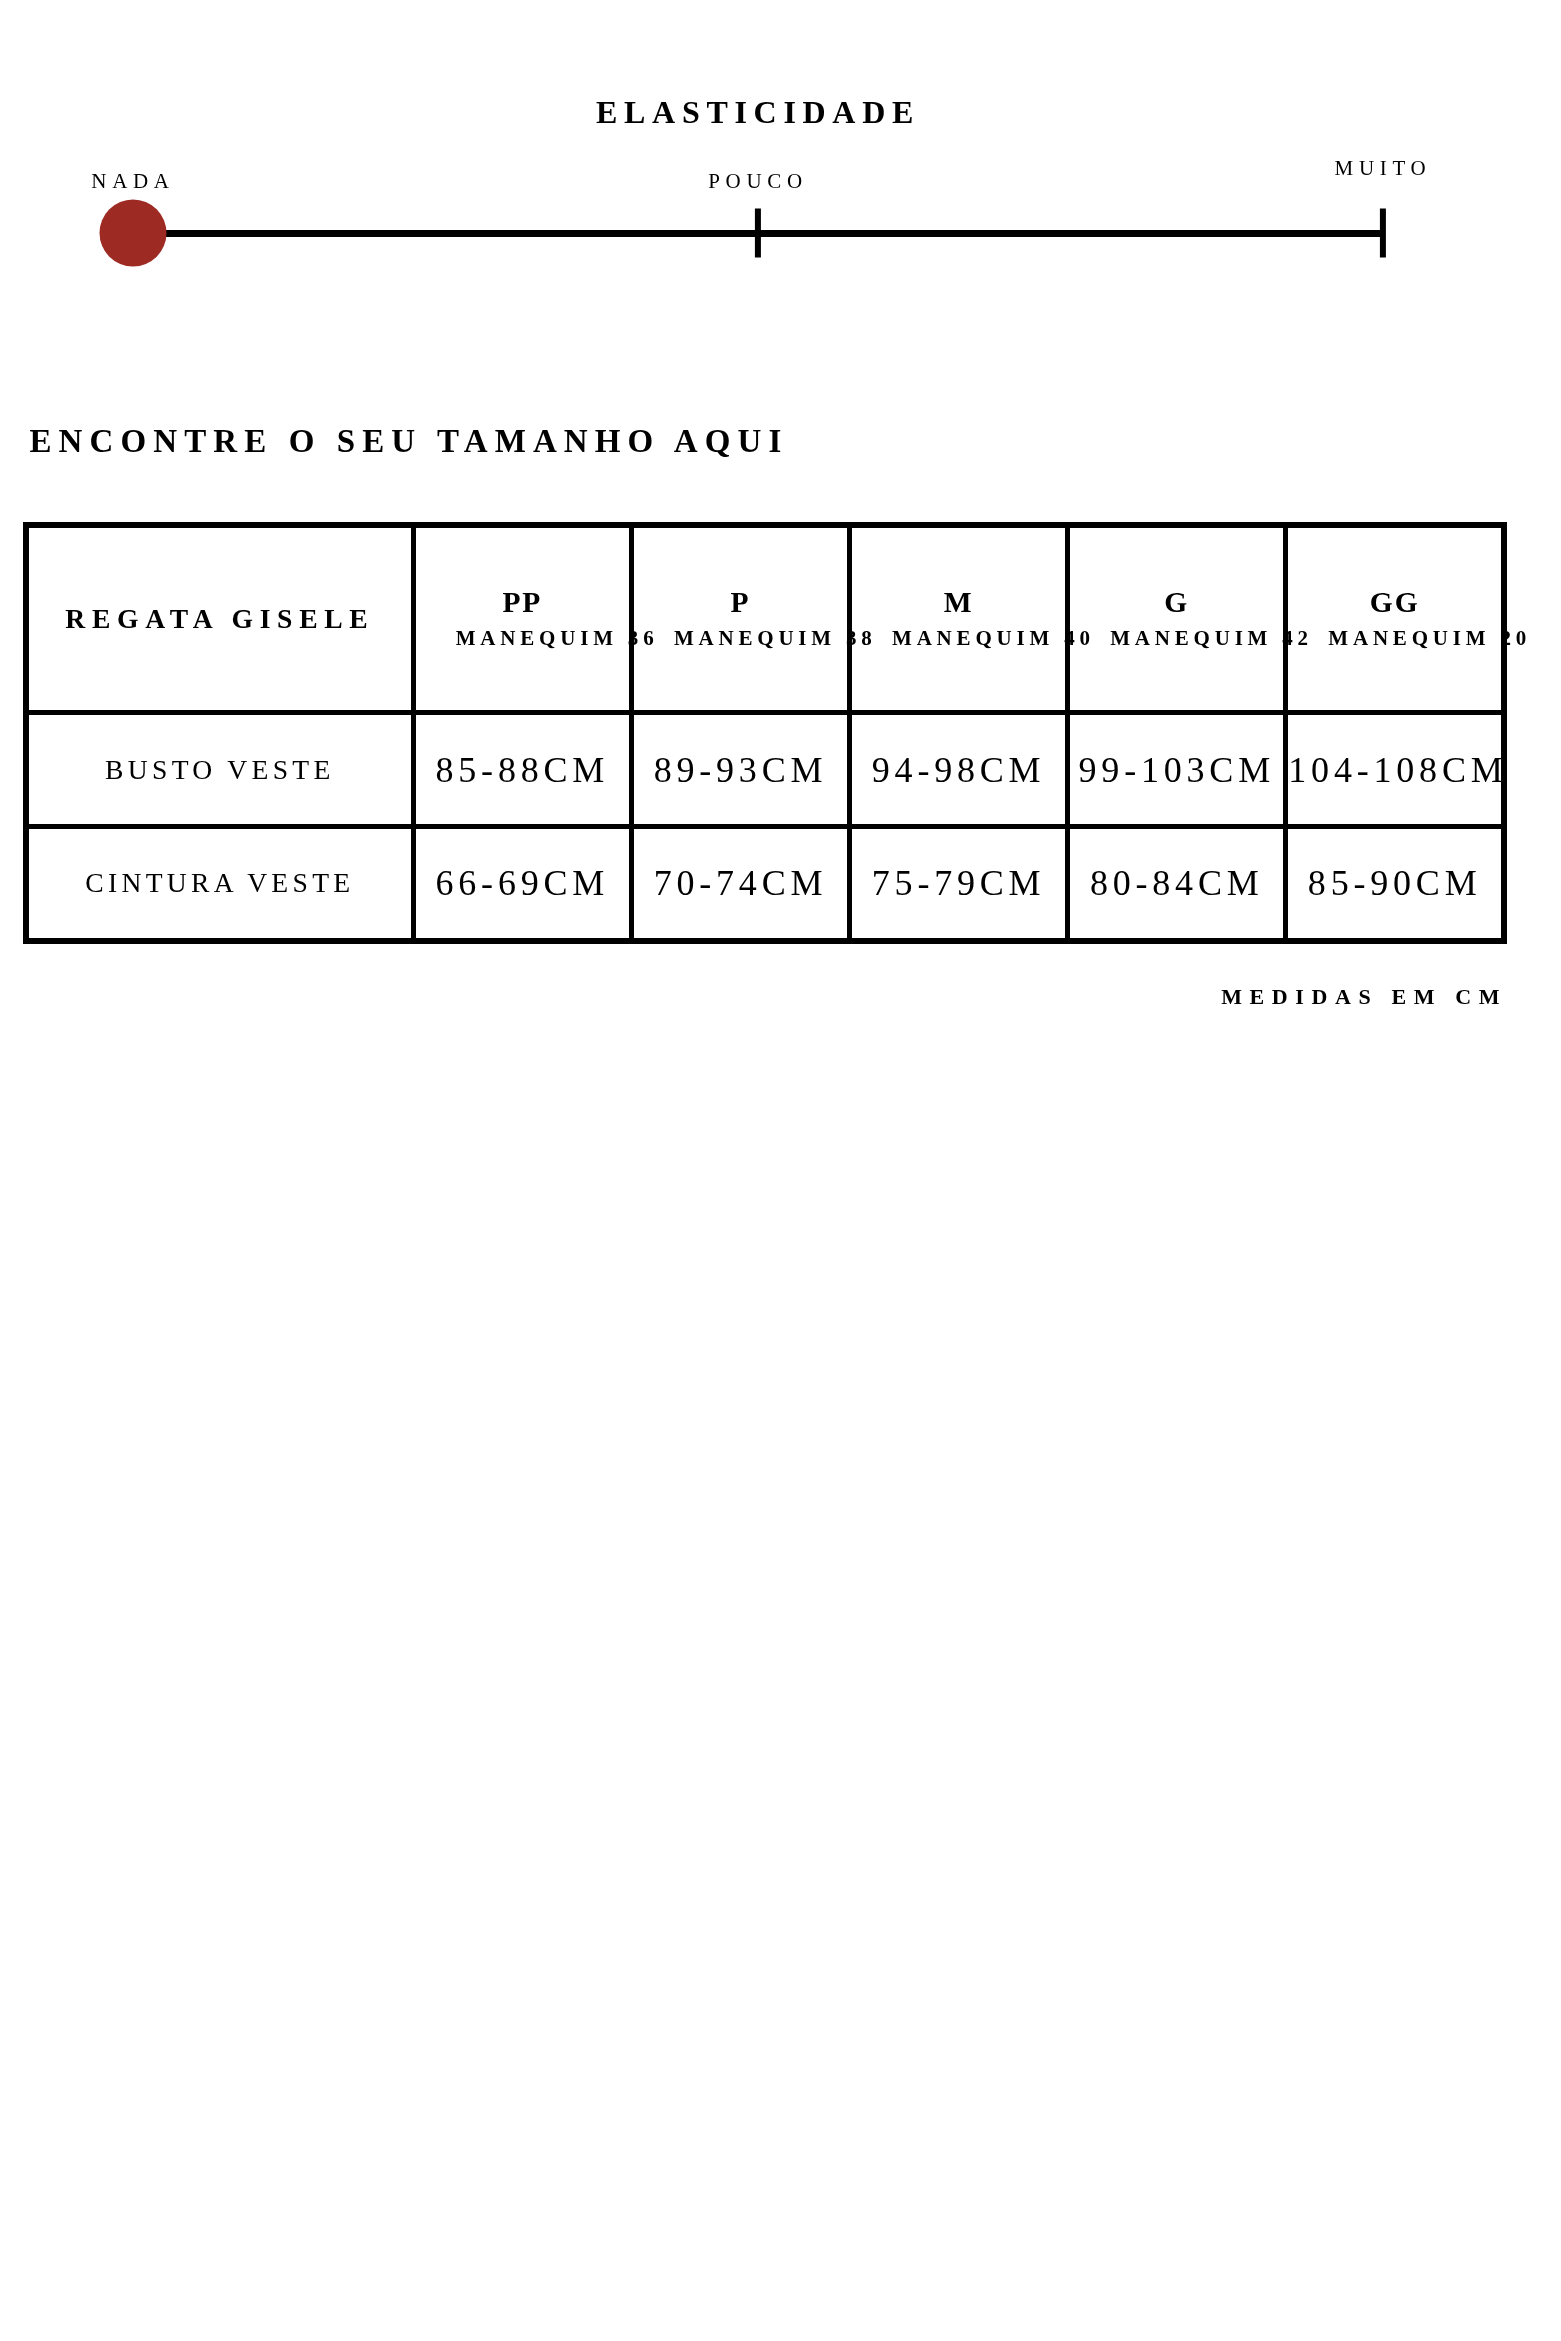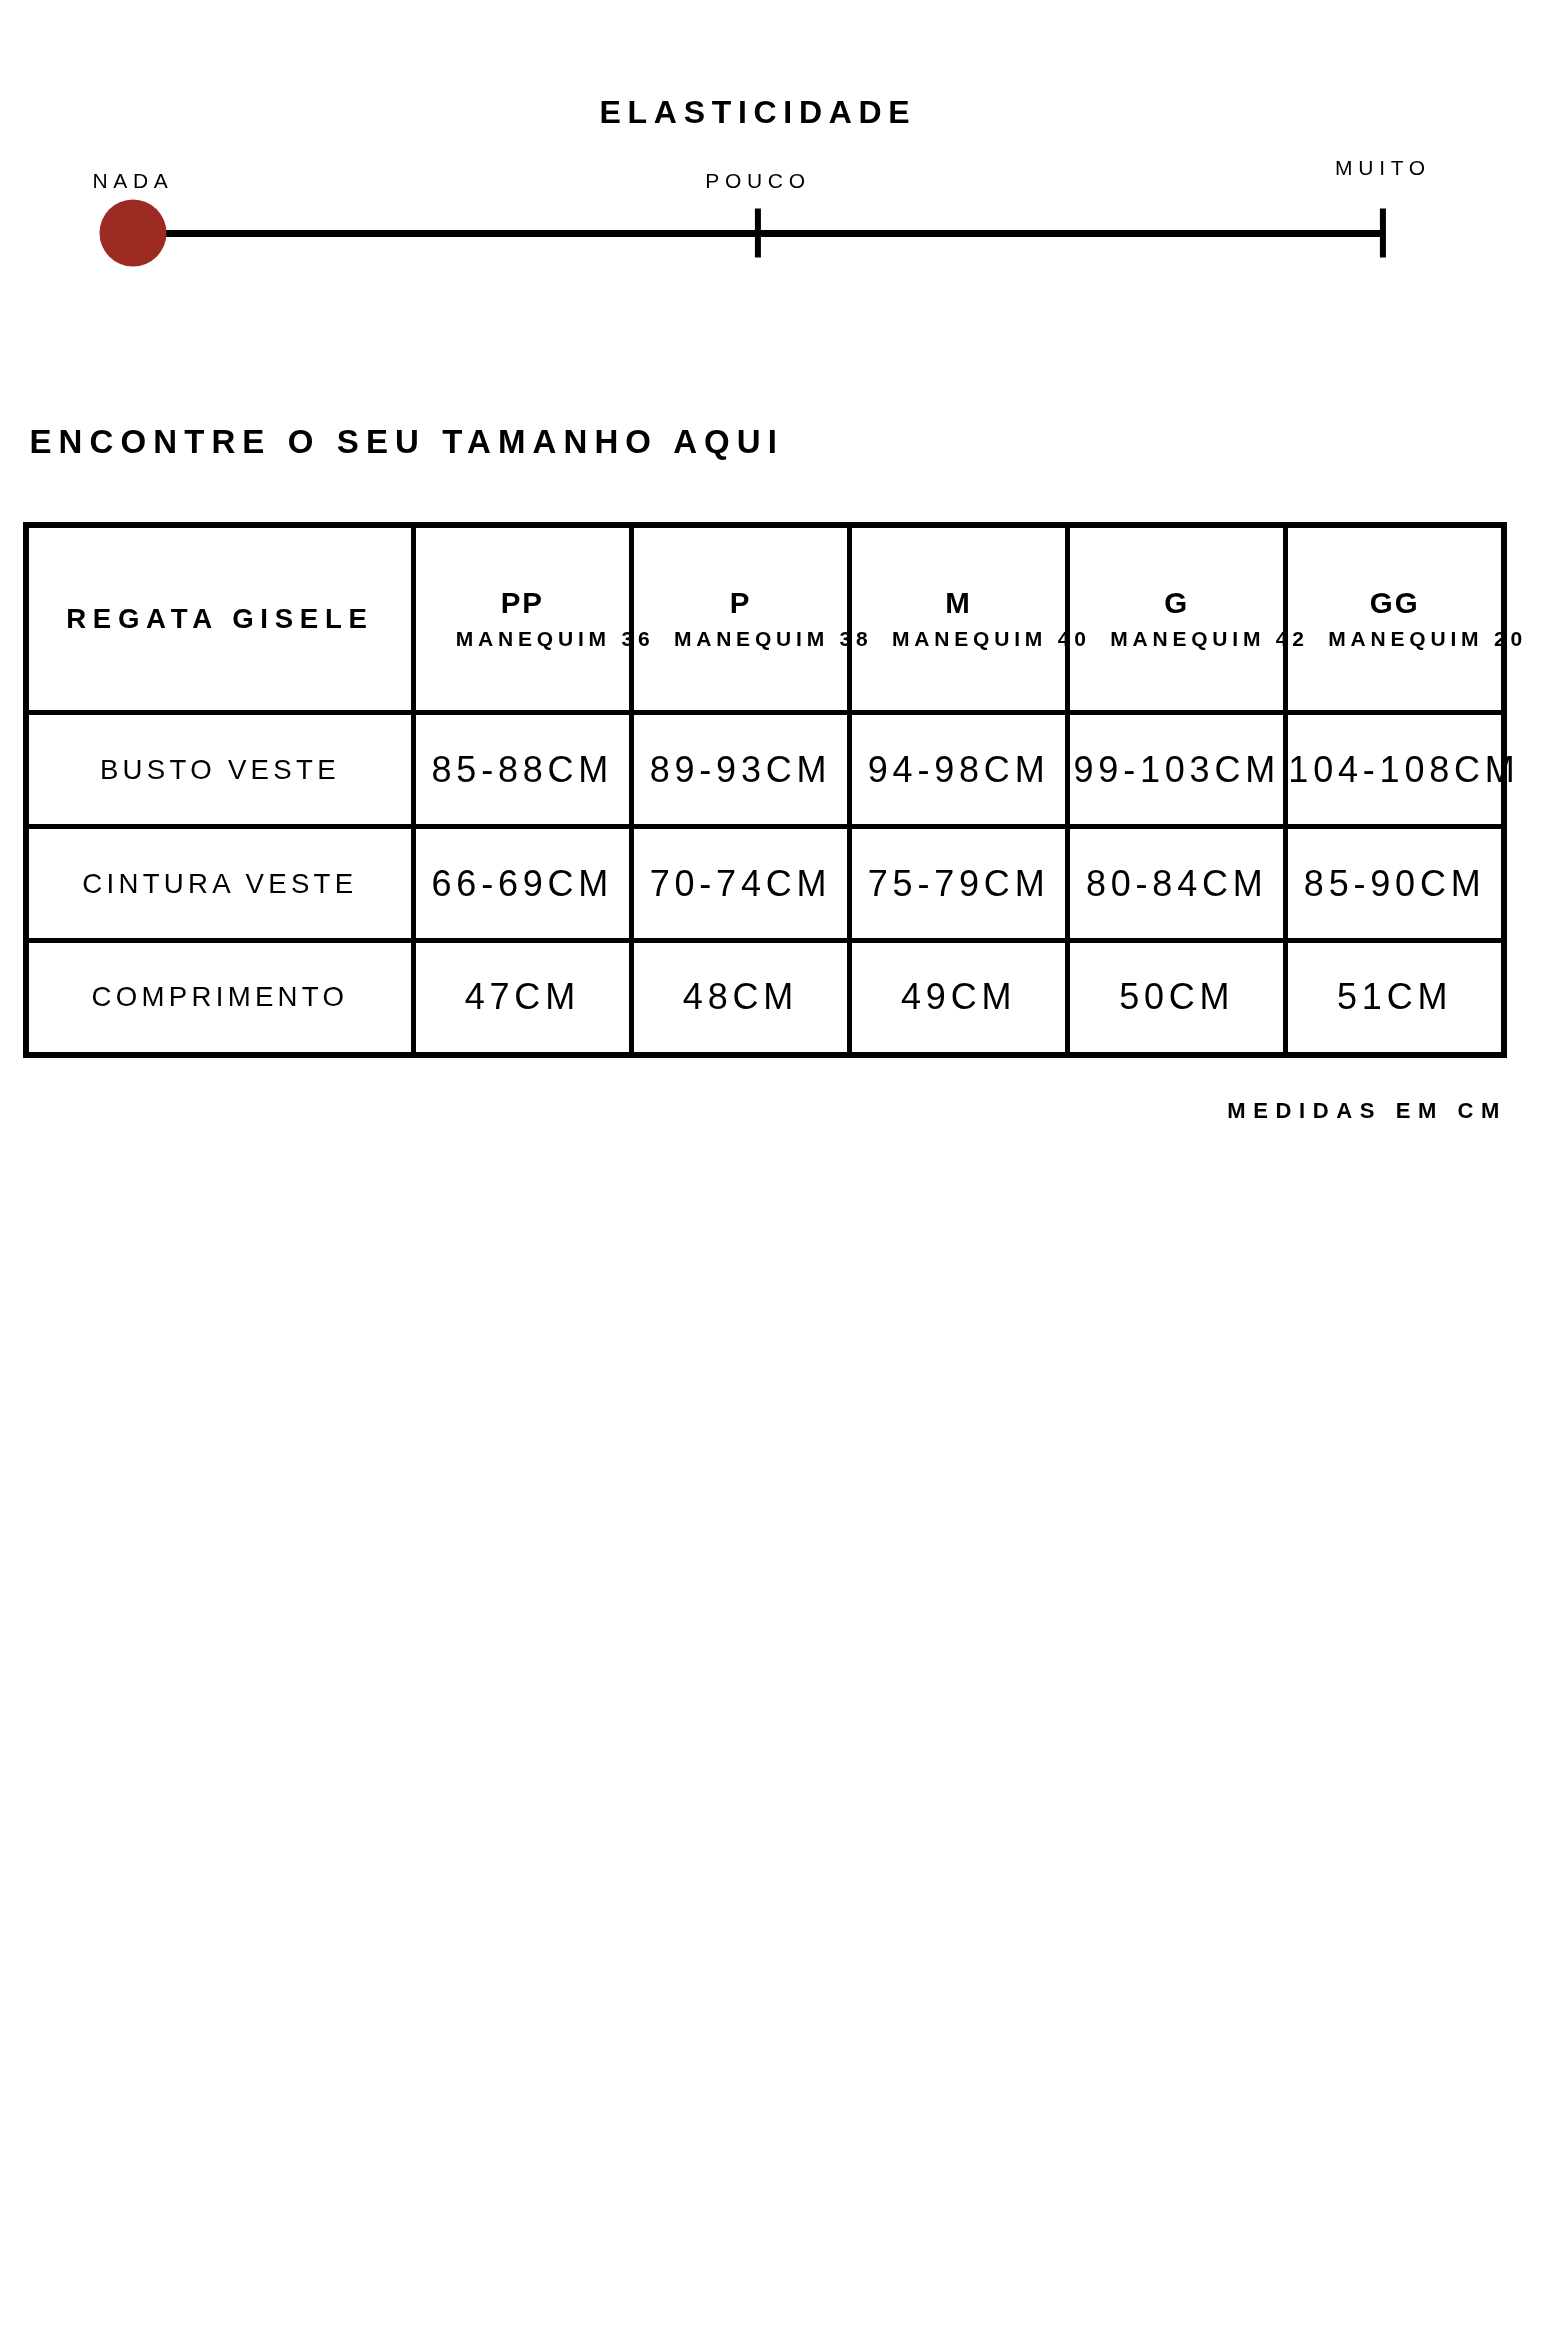--- a/index.html
+++ b/index.html
@@ -8,20 +8,21 @@
   }
   *{box-sizing:border-box;margin:0;padding:0;}
   html,body{background:#ffffff;}
   body{font-family:"Liberation Sans","DejaVu Sans",sans-serif;color:var(--ink);}
   .page{
     position:relative;
     width:1561px;
     height:1654px;
     background:#ffffff;
     overflow:hidden;
+    font-family:Liberation Serif, serif;
   }
   
   .slider-inner{margin-left:133px;width:1250px;}
   .slider-title{
     font-size:32px;line-height:1;font-weight:800;
     letter-spacing:6.7px;text-align:center;white-space:nowrap;
   }
   .sec-elasticity{padding-top:96px;}
   .sec-fit{margin-top:177px;}
   .scale-labels{position:relative;height:24px;text-align:center;}
@@ -168,27 +169,19 @@
         <td class="cell-value">104-108CM</td>
       </tr>
       <tr>
         <td class="row-label">CINTURA VESTE</td>
         <td class="cell-value">66-69CM</td>
         <td class="cell-value">70-74CM</td>
         <td class="cell-value">75-79CM</td>
         <td class="cell-value">80-84CM</td>
         <td class="cell-value">85-90CM</td>
       </tr>
-      <tr>
-        <td class="row-label">COMPRIMENTO</td>
-        <td class="cell-value">47CM</td>
-        <td class="cell-value">48CM</td>
-        <td class="cell-value">49CM</td>
-        <td class="cell-value">50CM</td>
-        <td class="cell-value">51CM</td>
-      </tr>
     </tbody>
   </table>
 
   <div class="footnote">MEDIDAS EM CM</div>
 
 </div>
 
 
 </body></html>

